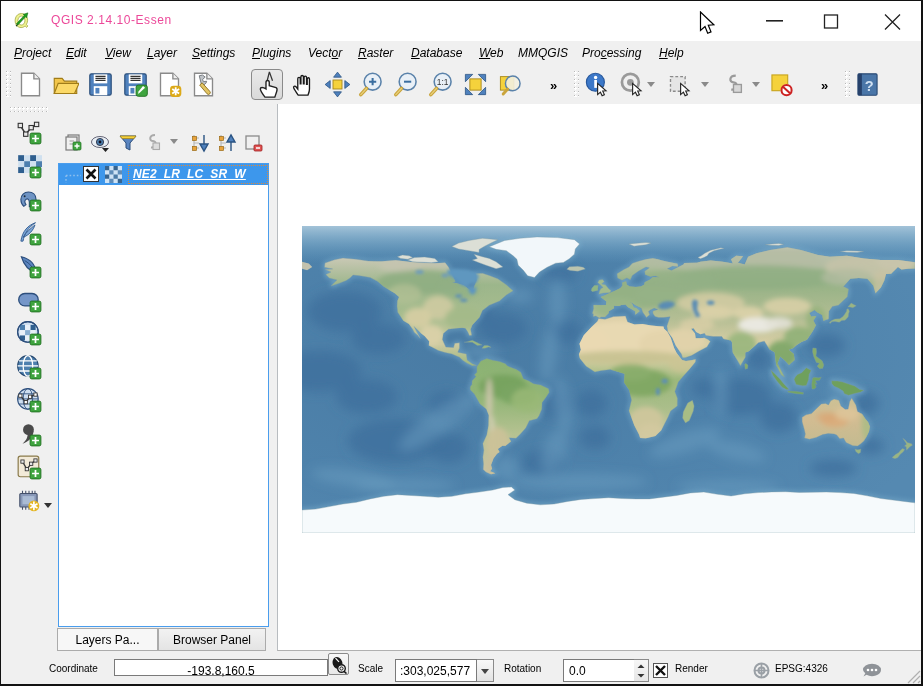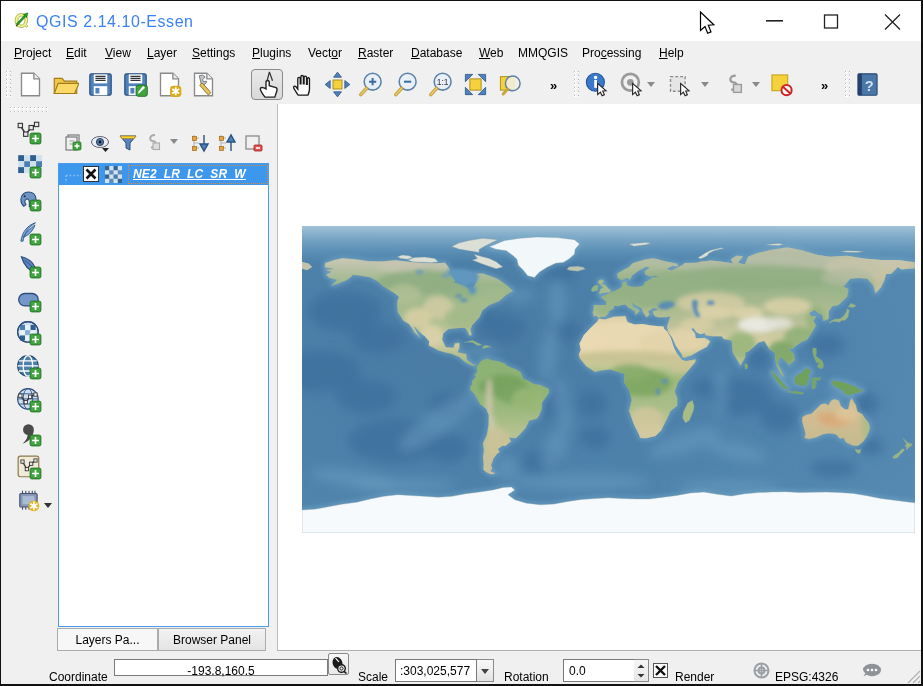--- a/index.html
+++ b/index.html
@@ -1,22 +1,22 @@
 <!DOCTYPE html>
 <html><head>
 <meta charset="utf-8">
 <style>
 * { margin:0; padding:0; box-sizing:border-box; }
 html,body { width:923px; height:686px; overflow:hidden; }
 body { font-family:"Liberation Sans", sans-serif; font-size:12px; color:#000; background:#f0f0f0; position:relative; border-style:solid; border-color:#121212; border-width:1px 2px 2px 1px; }
 .titlebar { position:absolute; left:0; top:0; width:920px; height:40px; background:#ffffff; }
 .title-ico { position:absolute; left:12px; top:9px; width:17px; height:19px; }
-.title-txt { position:absolute; left:35px; top:12px; font-size:16px; color:#3b82f6; letter-spacing:0.55px; }
+.title-txt { position:absolute; left:50px; top:12px; font-size:12px; color:#ec4899; letter-spacing:0.55px; }
 .winbtn { position:absolute; top:0; height:40px; width:46px; }
-.menubar { position:absolute; left:0; top:40px; width:920px; height:24px; background:#f0f0f0; }
+.menubar { position:absolute; left:0; top:40px; width:920px; height:24px; background:#f0f0f0;font-style:italic; }
 .menubar span { position:absolute; top:5px; font-size:12px; }
 .menubar u { text-decoration:underline; }
 .toolbar { position:absolute; left:0; top:64px; width:772px; height:39px; background:#f0f0f0; }
 .grip-v { position:absolute; width:5px; height:26px; top:6px; background-image:radial-gradient(circle at 1.5px 1.5px, #ffffff 1px, rgba(0,0,0,0) 1.1px), radial-gradient(circle at 1px 1px, #b8b8b8 1px, rgba(0,0,0,0) 1.1px); background-size:4px 4px; }
 .grip-h { position:absolute; height:5px; width:26px; background-image:radial-gradient(circle at 1.5px 1.5px, #ffffff 1px, rgba(0,0,0,0) 1.1px), radial-gradient(circle at 1px 1px, #b8b8b8 1px, rgba(0,0,0,0) 1.1px); background-size:4px 4px; }
 .tbico { position:absolute; top:6px; width:27px; height:27px; margin-left:-1px; }
 .chev { position:absolute; top:13px; font-size:13px; font-weight:bold; color:#000; letter-spacing:-1px; }
 .ddarr { position:absolute; width:0; height:0; border-left:4px solid transparent; border-right:4px solid transparent; border-top:5px solid #8a8a8a; }
 .pressed { position:absolute; left:250px; top:4px; width:32px; height:31px; background:linear-gradient(#e9e9e9,#d9d9d9); border:1px solid #8a8a8a; border-radius:4px; }
 .leftbar { position:absolute; left:0; top:103px; width:56px; height:547px; background:#f0f0f0; }
@@ -26,21 +26,21 @@
 .panel-title { position:absolute; left:0; top:4px; width:185px; text-align:center; font-size:12px; }
 .hdr-btn { position:absolute; top:4px; width:14px; height:14px; background:#f4f4f4; border:1px solid #6a6a6a; border-radius:2px; }
 .panel-tools { position:absolute; left:0; top:22px; width:220px; height:36px; }
 .ptico { position:absolute; top:6px; width:22px; height:22px; }
 .layerlist { position:absolute; left:1px; top:59px; width:211px; height:464px; background:#fff; border:1px solid #4a9ded;font-style:italic; }
 .layerrow { position:absolute; left:0; top:0; width:209px; height:21px; background:#3d97ec; }
 .tabs { position:absolute; left:0; top:524px; height:25px; }
 .tab { position:absolute; top:0; height:23px; border:1px solid #ababab; background:linear-gradient(#f2f2f2,#e4e4e4); text-align:center; font-size:12px; padding-top:4px; }
 .canvas { position:absolute; left:276px; top:103px; width:645px; height:547px; background:#ffffff; border-left:1px solid #b8bcc0; border-bottom:1px solid #b0b0b0; }
 .statusbar { position:absolute; left:0; top:650px; width:920px; height:33px; background:#f0f0f0; }
-.statusbar .lbl { position:absolute; top:19px; font-size:12px; }
+.statusbar .lbl { position:absolute; top:12px; font-size:10px; }
 .inputbox { position:absolute; background:#fff; border:1px solid #7a7a7a; font-size:12px; }
 svg { display:block; }
 </style>
 </head>
 <body>
 <div class="titlebar">
   <svg class="title-ico" viewBox="0 0 20 22">
     <path d="M10 4 C5 4 2.5 8 2.5 12.5 C2.5 17 5.5 20.5 9.5 20.5 C11.5 20.5 13 19.8 14.2 18.5 L16 20.3 L17.5 18.6 L15.7 16.9 C16.7 15.4 17.2 13.6 17.2 12 C17.2 7.5 14.5 4 10 4 Z M10 7 C12.5 7 14 9.3 14 12.2 C14 15.2 12.3 17.5 9.8 17.5 C7.4 17.5 5.8 15.2 5.8 12.3 C5.8 9.4 7.5 7 10 7 Z" fill="#eef291" stroke="#8a8f1d" stroke-width="0.7"></path>
     <path d="M4 16 L13.2 6.2 L12 5 L17.5 3.2 L16 9 L14.8 7.8 L5.8 17.5 Z" fill="#1d9e1d" stroke="#0c5c0c" stroke-width="0.6"></path>
     <path d="M3 17.5 L6 16.5 L4.5 19.5 Z" fill="#123c12"></path>

